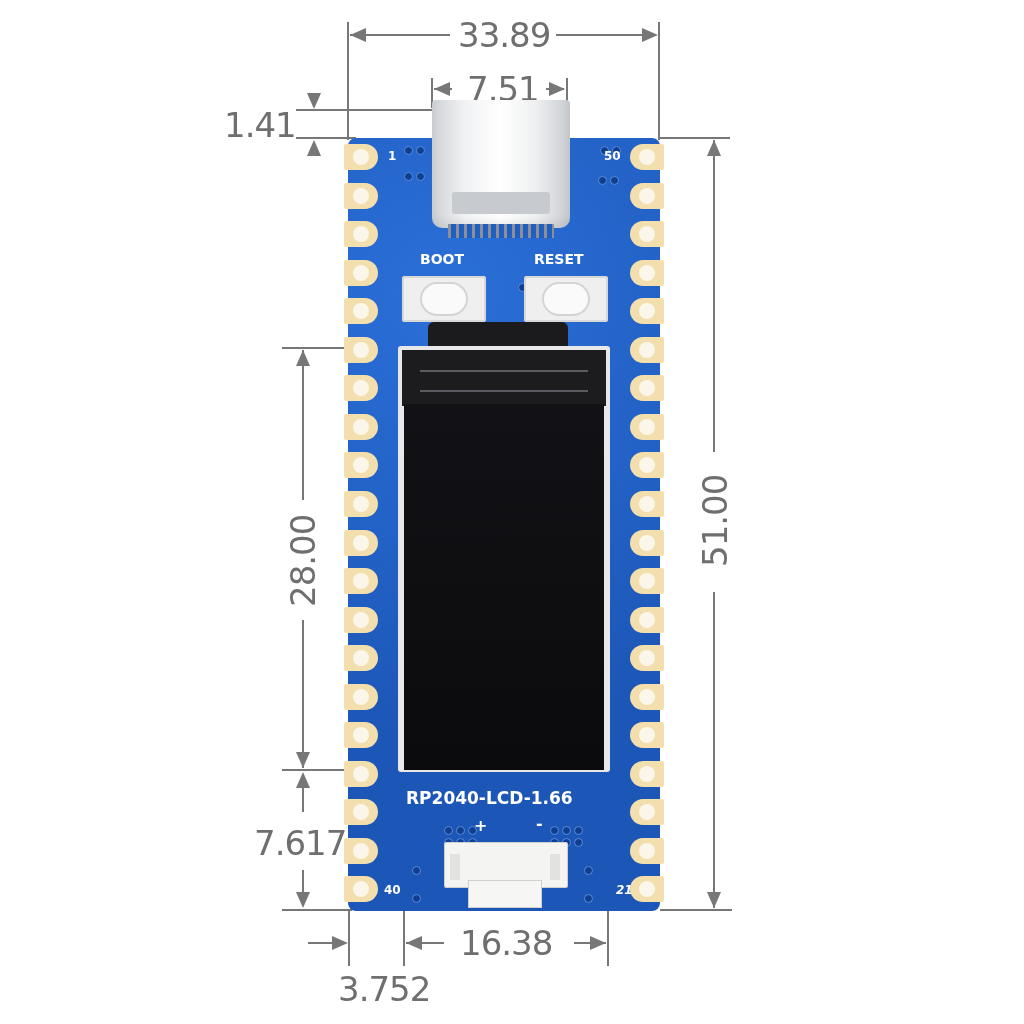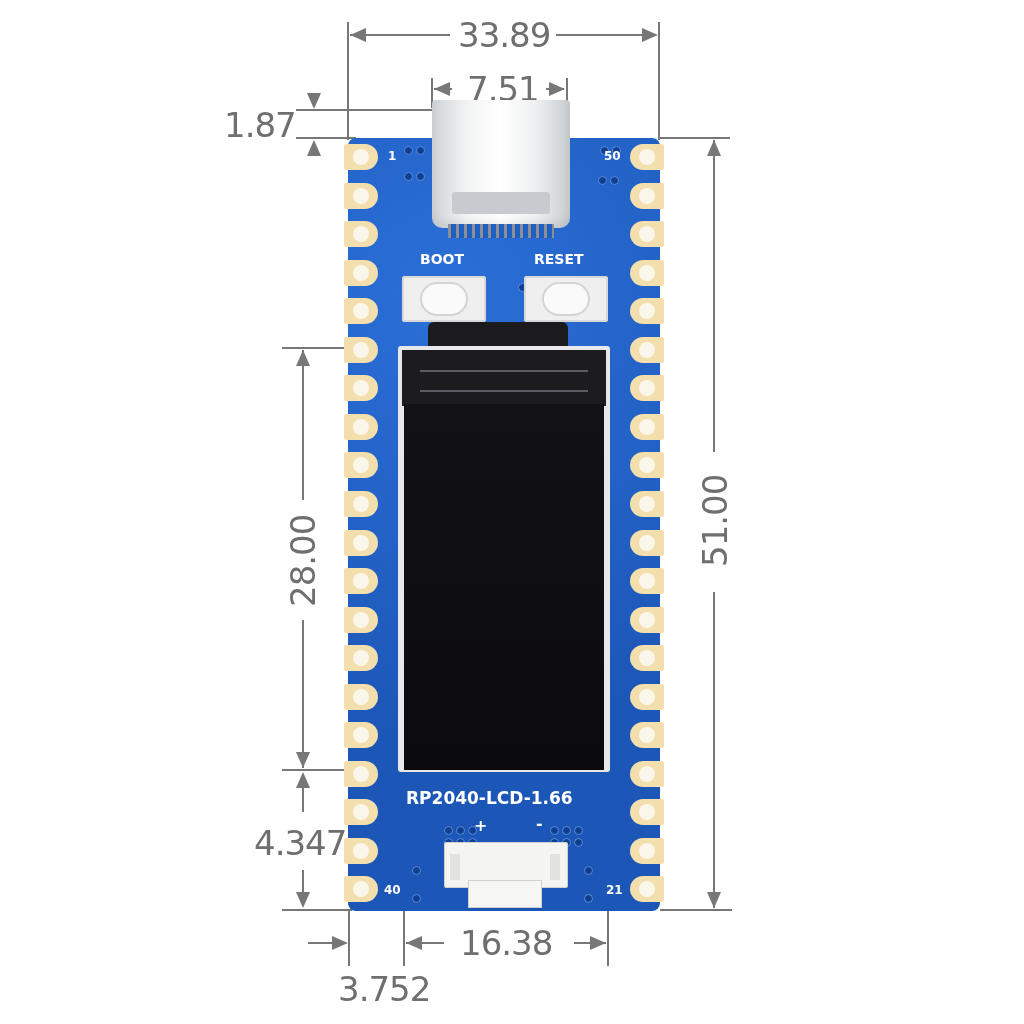--- a/index.html
+++ b/index.html
@@ -49,21 +49,21 @@
 <div class="line" style="left:434px;top:88px;width:18px;height:2px;"></div>
 <div class="line" style="left:546px;top:88px;width:18px;height:2px;"></div>
 <div class="arrow-l" style="left:434px;top:82px;"></div>
 <div class="arrow-r" style="left:549px;top:82px;"></div>
 <div class="dim-text" style="left:467px;top:72px;">7.51</div>
 
 <div class="line" style="left:296px;top:109px;width:140px;height:2px;"></div>
 <div class="line" style="left:296px;top:137px;width:60px;height:2px;"></div>
 <div class="arrow-d" style="left:307px;top:93px;"></div>
 <div class="arrow-u" style="left:307px;top:140px;"></div>
-<div class="dim-text" style="left:224px;top:108px;">1.87</div>
+<div class="dim-text" style="left:224px;top:108px;">1.41</div>
 
 <div class="line" style="left:660px;top:137px;width:70px;height:2px;"></div>
 <div class="line" style="left:660px;top:909px;width:72px;height:2px;"></div>
 <div class="line" style="left:713px;top:140px;width:2px;height:312px;"></div>
 <div class="line" style="left:713px;top:592px;width:2px;height:316px;"></div>
 <div class="arrow-u" style="left:707px;top:140px;"></div>
 <div class="arrow-d" style="left:707px;top:892px;"></div>
 <div class="dim-text vtext" style="left:670px;top:505px;width:90px;text-align:center;">51.00</div>
 
 <div class="line" style="left:282px;top:347px;width:120px;height:2px;"></div>
@@ -72,21 +72,21 @@
 <div class="line" style="left:302px;top:620px;width:2px;height:148px;"></div>
 <div class="arrow-u" style="left:296px;top:350px;"></div>
 <div class="arrow-d" style="left:296px;top:752px;"></div>
 <div class="dim-text vtext" style="left:258px;top:545px;width:90px;text-align:center;">28.00</div>
 
 <div class="line" style="left:282px;top:909px;width:70px;height:2px;"></div>
 <div class="arrow-u" style="left:296px;top:772px;"></div>
 <div class="line" style="left:302px;top:786px;width:2px;height:26px;"></div>
 <div class="line" style="left:302px;top:870px;width:2px;height:24px;"></div>
 <div class="arrow-d" style="left:296px;top:892px;"></div>
-<div class="dim-text" style="left:254px;top:826px;">4.347</div>
+<div class="dim-text" style="left:254px;top:826px;">7.617</div>
 
 <div class="line" style="left:403px;top:770px;width:2px;height:196px;"></div>
 <div class="line" style="left:607px;top:770px;width:2px;height:196px;"></div>
 <div class="line" style="left:406px;top:942px;width:38px;height:2px;"></div>
 <div class="line" style="left:574px;top:942px;width:32px;height:2px;"></div>
 <div class="arrow-l" style="left:406px;top:936px;"></div>
 <div class="arrow-r" style="left:590px;top:936px;"></div>
 <div class="dim-text" style="left:460px;top:926px;">16.38</div>
 
 <div class="line" style="left:348px;top:910px;width:2px;height:56px;"></div>
@@ -160,21 +160,21 @@
   <div class="via" style="left:214px;top:700px;"></div>
   <div class="via" style="left:226px;top:700px;"></div>
   <div class="via" style="left:64px;top:728px;"></div>
   <div class="via" style="left:64px;top:756px;"></div>
   <div class="via" style="left:236px;top:728px;"></div>
   <div class="via" style="left:236px;top:756px;"></div>
 
   <div class="silk" style="left:40px;top:12px;font-size:12px;">1</div>
   <div class="silk" style="left:256px;top:12px;font-size:12px;">50</div>
   <div class="silk" style="left:36px;top:746px;font-size:12px;">40</div>
-  <div class="silk" style="left:258px;top:746px;font-size:12px;">21</div>
+  <div class="silk" style="left:268px;top:746px;font-size:12px;font-style:italic;">21</div>
   <div class="silk" style="left:72px;top:114px;font-size:14px;">BOOT</div>
   <div class="silk" style="left:186px;top:114px;font-size:14px;">RESET</div>
   <div class="silk" style="left:58px;top:652px;font-size:17px;">RP2040-LCD-1.66</div>
   <div class="silk" style="left:126px;top:680px;font-size:16px;">+</div>
   <div class="silk" style="left:188px;top:678px;font-size:16px;">-</div>
 </div>
 
 <div class="usb">
   <div class="abs" style="left:20px;top:92px;width:98px;height:22px;background:#c7cacf;border-radius:3px;"></div>
 </div>

